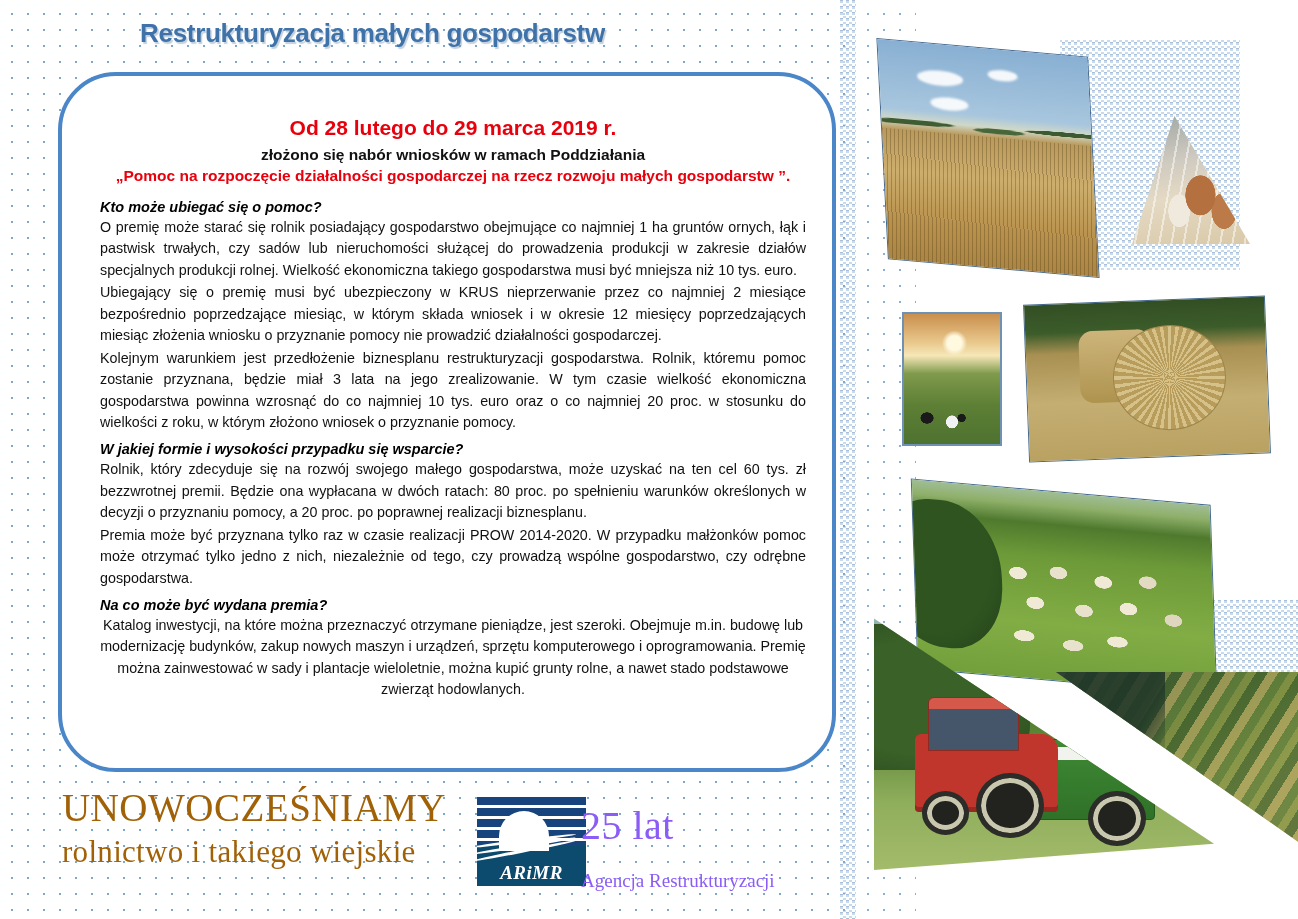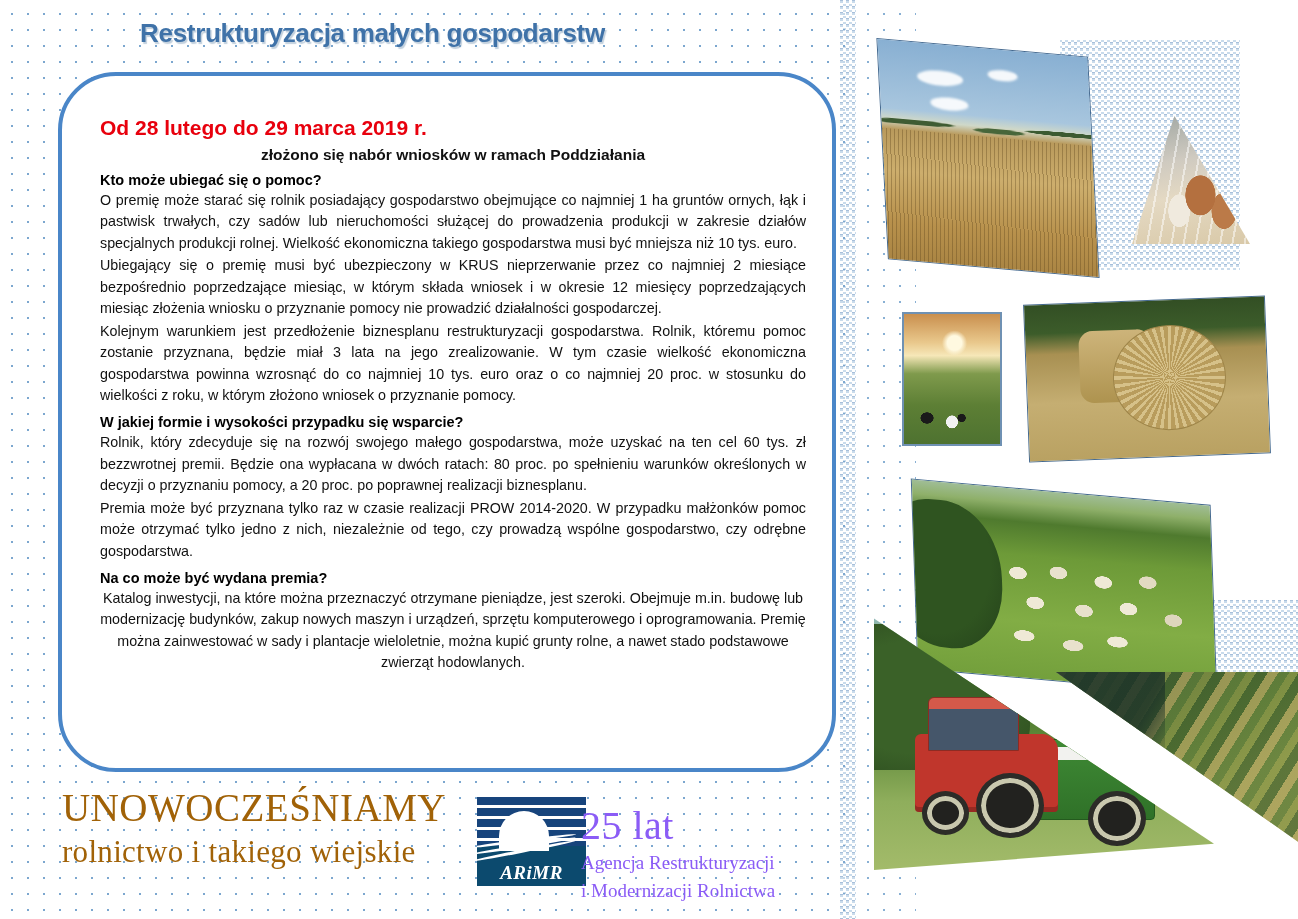--- a/index.html
+++ b/index.html
@@ -89,21 +89,21 @@
     box-sizing: border-box;
   }
   .content-inner {
     position: absolute;
     left: 38px;
     top: 22px;
     width: 706px;
   }
 
   .head-red {
-    text-align: left;
+    text-align: center;
     color: #e8000d;
     font-size: 21px;
     font-weight: bold;
     margin: 18px 0 6px 0;
   }
   .head-black {
     text-align: center;
     color: #111111;
     font-size: 15.5px;
     font-weight: bold;
@@ -115,20 +115,21 @@
     font-size: 15.5px;
     font-weight: bold;
     margin: 0 0 14px 0;
   }
 
   .q-head {
     font-size: 14.5px;
     font-weight: bold;
     color: #000000;
     margin: 8px 0 2px 0;
+    font-style: italic;
   }
   .para {
     font-size: 14.3px;
     line-height: 1.5;
     color: #111111;
     text-align: justify;
     margin: 0 0 1px 0;
   }
   .para.tight { text-align: center; }
 
@@ -234,21 +235,21 @@
     font-family: "Liberation Serif", serif;
   }
   .logo-25 {
     font-size: 40px;
     line-height: 1.0;
     letter-spacing: 0.5px;
   }
   .logo-agency {
     font-size: 19px;
     line-height: 1.22;
-    margin-top: 5px;
+    margin-top: 23px;
   }
 
   
   .collage {
     position: absolute;
     left: 856px;
     top: 0;
     width: 442px;
     height: 919px;
   }
@@ -548,20 +549,21 @@
 
   <div class="dots-left" style="left:856px; width:60px; opacity:0.9;"></div>
 
   <div class="poster-title">Restrukturyzacja małych gospodarstw</div>
 
   <div class="content-box">
     <div class="content-inner">
 
       <div class="head-red">Od 28 lutego do 29 marca 2019 r.</div>
       <div class="head-black">złożono się nabór wniosków w ramach Poddziałania</div>
+      <div class="head-red-sub">„Pomoc na rozpoczęcie działalności gospodarczej na rzecz rozwoju małych gospodarstw ”.</div>
 
       <div class="q-head">Kto może ubiegać się o pomoc?</div>
       <p class="para">O  premię może starać się rolnik posiadający gospodarstwo obejmujące co najmniej 1 ha gruntów ornych, łąk i pastwisk trwałych, czy sadów lub nieruchomości służącej do prowadzenia produkcji w zakresie działów specjalnych produkcji rolnej. Wielkość ekonomiczna takiego gospodarstwa musi być mniejsza niż 10 tys. euro.</p>
       <p class="para">Ubiegający się o premię musi być ubezpieczony w KRUS nieprzerwanie przez co najmniej 2 miesiące bezpośrednio poprzedzające miesiąc, w którym składa wniosek i w okresie 12 miesięcy poprzedzających miesiąc złożenia wniosku o przyznanie pomocy nie prowadzić działalności gospodarczej.</p>
       <p class="para">Kolejnym warunkiem jest przedłożenie biznesplanu restrukturyzacji gospodarstwa. Rolnik, któremu pomoc zostanie przyznana, będzie miał 3 lata na jego zrealizowanie. W tym czasie wielkość ekonomiczna gospodarstwa powinna wzrosnąć do co najmniej 10 tys. euro oraz o co najmniej 20 proc. w stosunku do wielkości z roku, w którym złożono wniosek o przyznanie pomocy.</p>
 
       <div class="q-head">W jakiej formie i wysokości przypadku się wsparcie?</div>
       <p class="para">Rolnik, który zdecyduje się na rozwój swojego małego gospodarstwa, może uzyskać na ten cel 60 tys. zł bezzwrotnej premii. Będzie ona wypłacana w dwóch ratach: 80 proc. po spełnieniu warunków określonych w decyzji o przyznaniu pomocy, a 20 proc. po poprawnej realizacji biznesplanu.</p>
       <p class="para">Premia może być przyznana tylko raz w czasie realizacji PROW 2014-2020. W przypadku małżonków pomoc może otrzymać tylko jedno z nich, niezależnie od tego, czy prowadzą wspólne gospodarstwo, czy odrębne gospodarstwa.</p>
 

